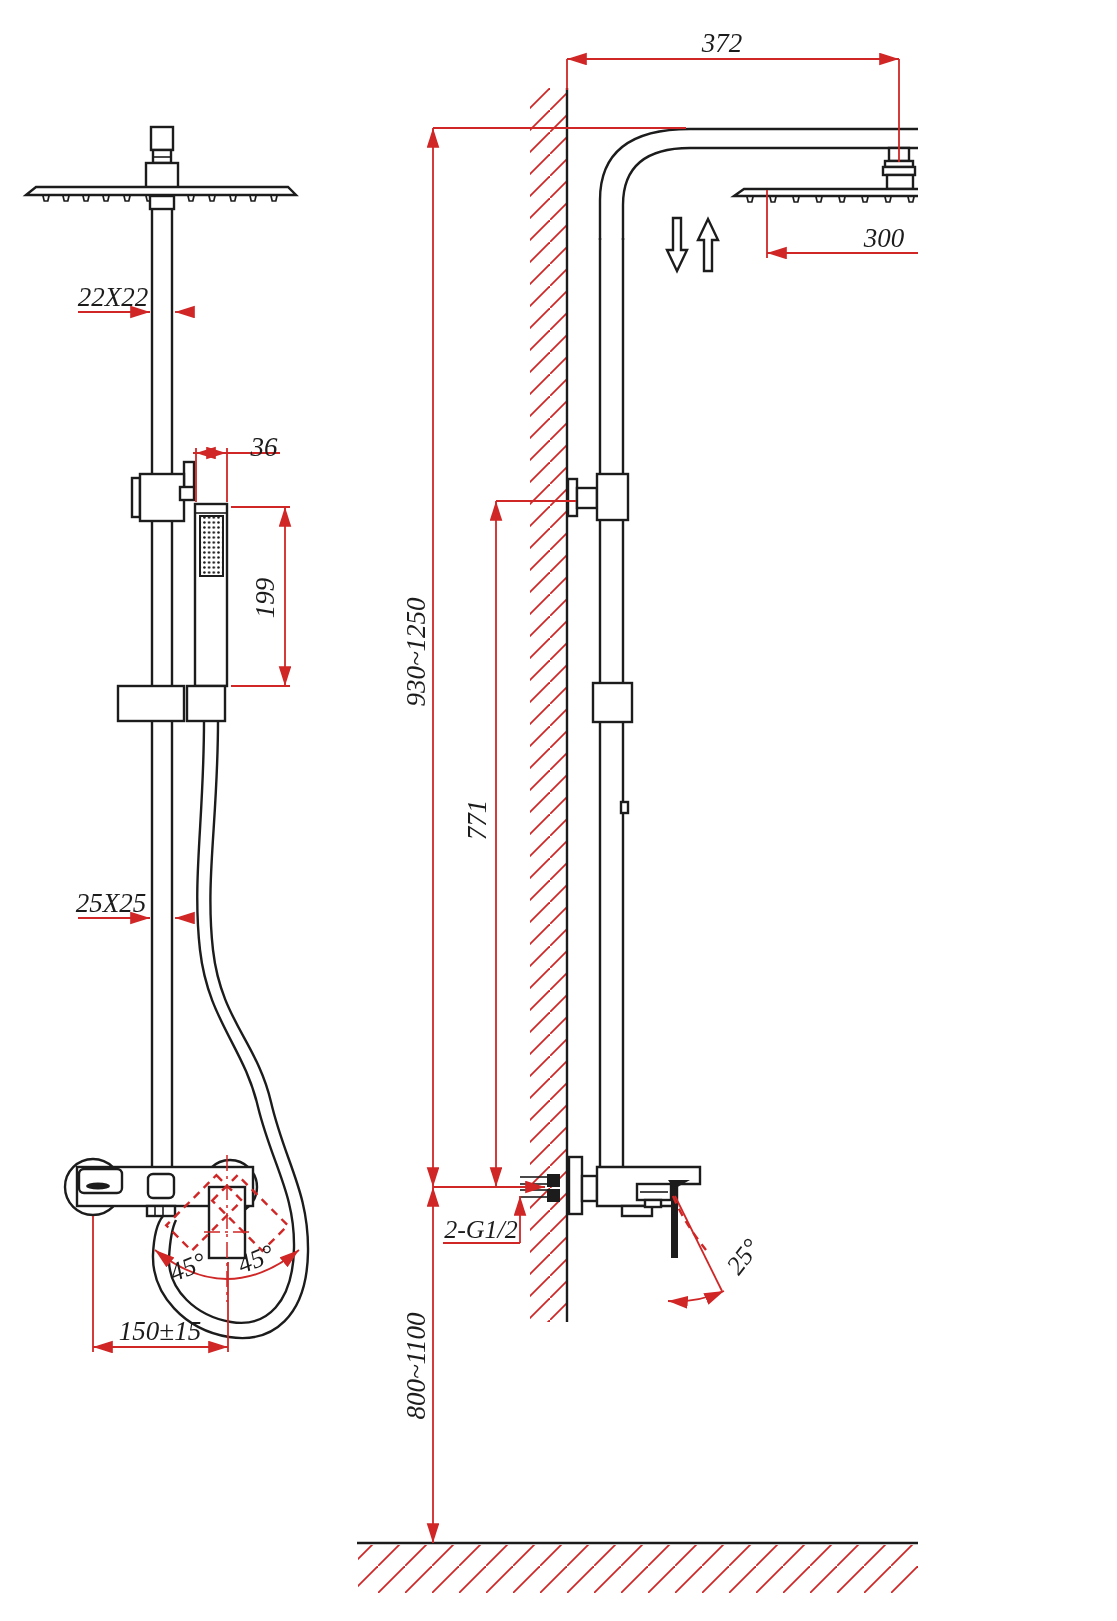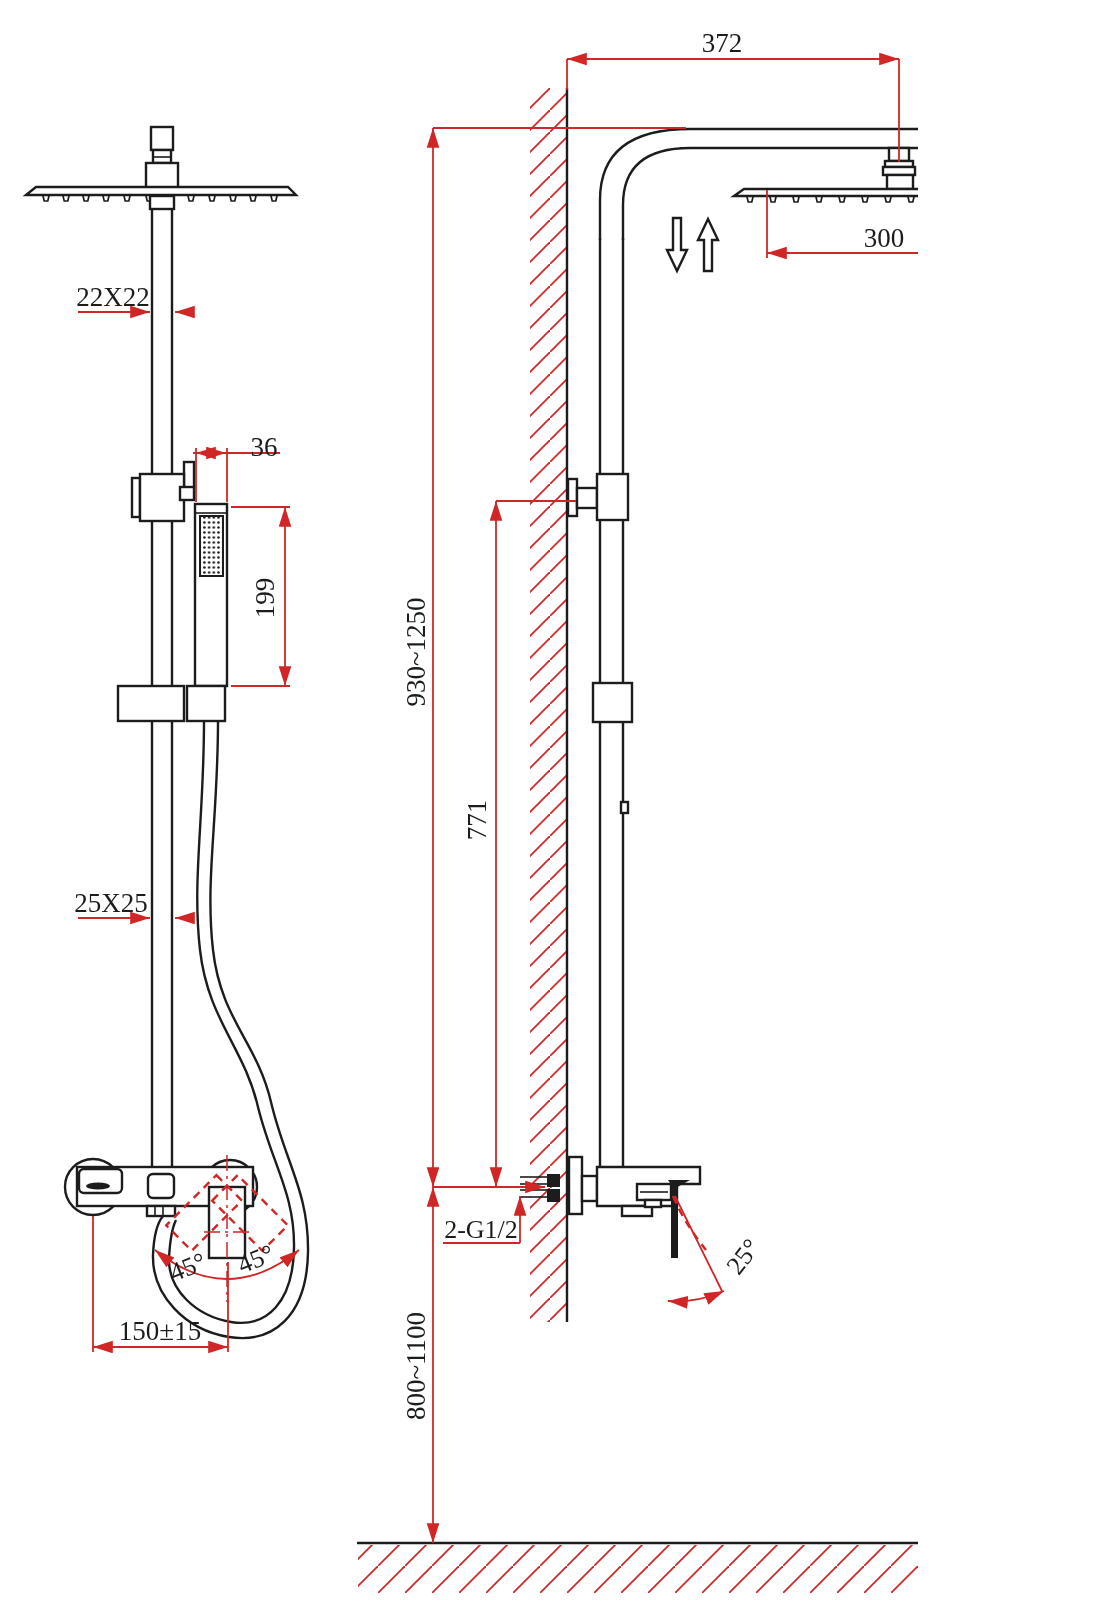--- a/index.html
+++ b/index.html
@@ -1,16 +1,16 @@
 <!DOCTYPE html>
 <html><head>
 <meta charset="utf-8">
 <style>
   html,body{margin:0;padding:0;background:#ffffff;}
-  .stage{position:relative;width:918px;height:1621px;background:#fff;overflow:hidden;}
+  .stage{position:relative;width:918px;height:1621px;background:#fff;overflow:hidden;font-style:italic;}
   svg{display:block;}
   .k   {stroke:#1c1c1c;fill:none;stroke-width:2.4;stroke-linejoin:miter;stroke-linecap:butt;}
   .k1  {stroke:#1c1c1c;fill:none;stroke-width:1.6;}
   .kf  {stroke:#1c1c1c;fill:#ffffff;stroke-width:2.4;stroke-linejoin:miter;}
   .kb  {fill:#1c1c1c;stroke:none;}
   .r   {stroke:#d02626;fill:none;stroke-width:1.8;}
   .rdash{stroke:#d02626;fill:none;stroke-width:2.4;stroke-dasharray:8 6;}
   .rdd {stroke:#d02626;fill:none;stroke-width:1.5;stroke-dasharray:16 5 3 5;}
   .t   {font-family:"Liberation Serif","DejaVu Serif",serif;font-size:27px;fill:#1c1c1c;}
   .ts  {font-family:"Liberation Serif","DejaVu Serif",serif;font-size:26px;fill:#1c1c1c;}

